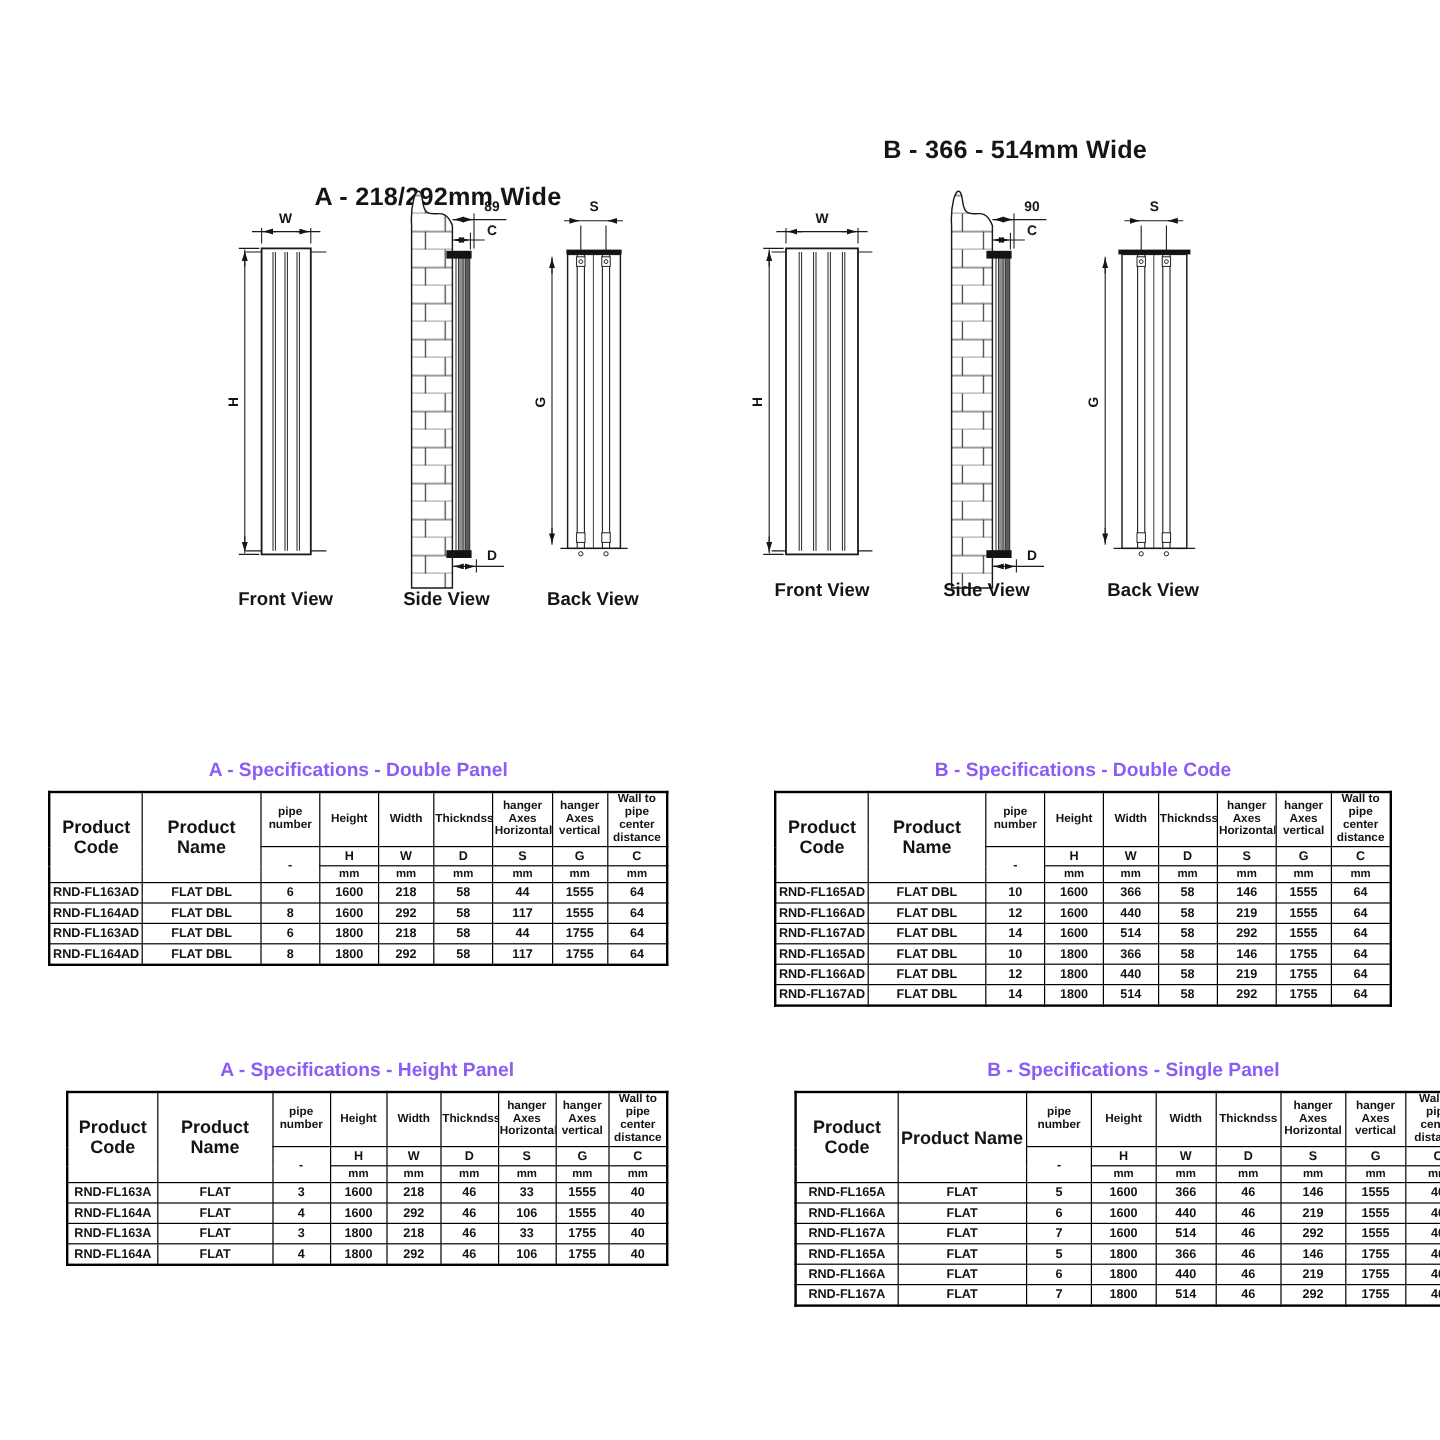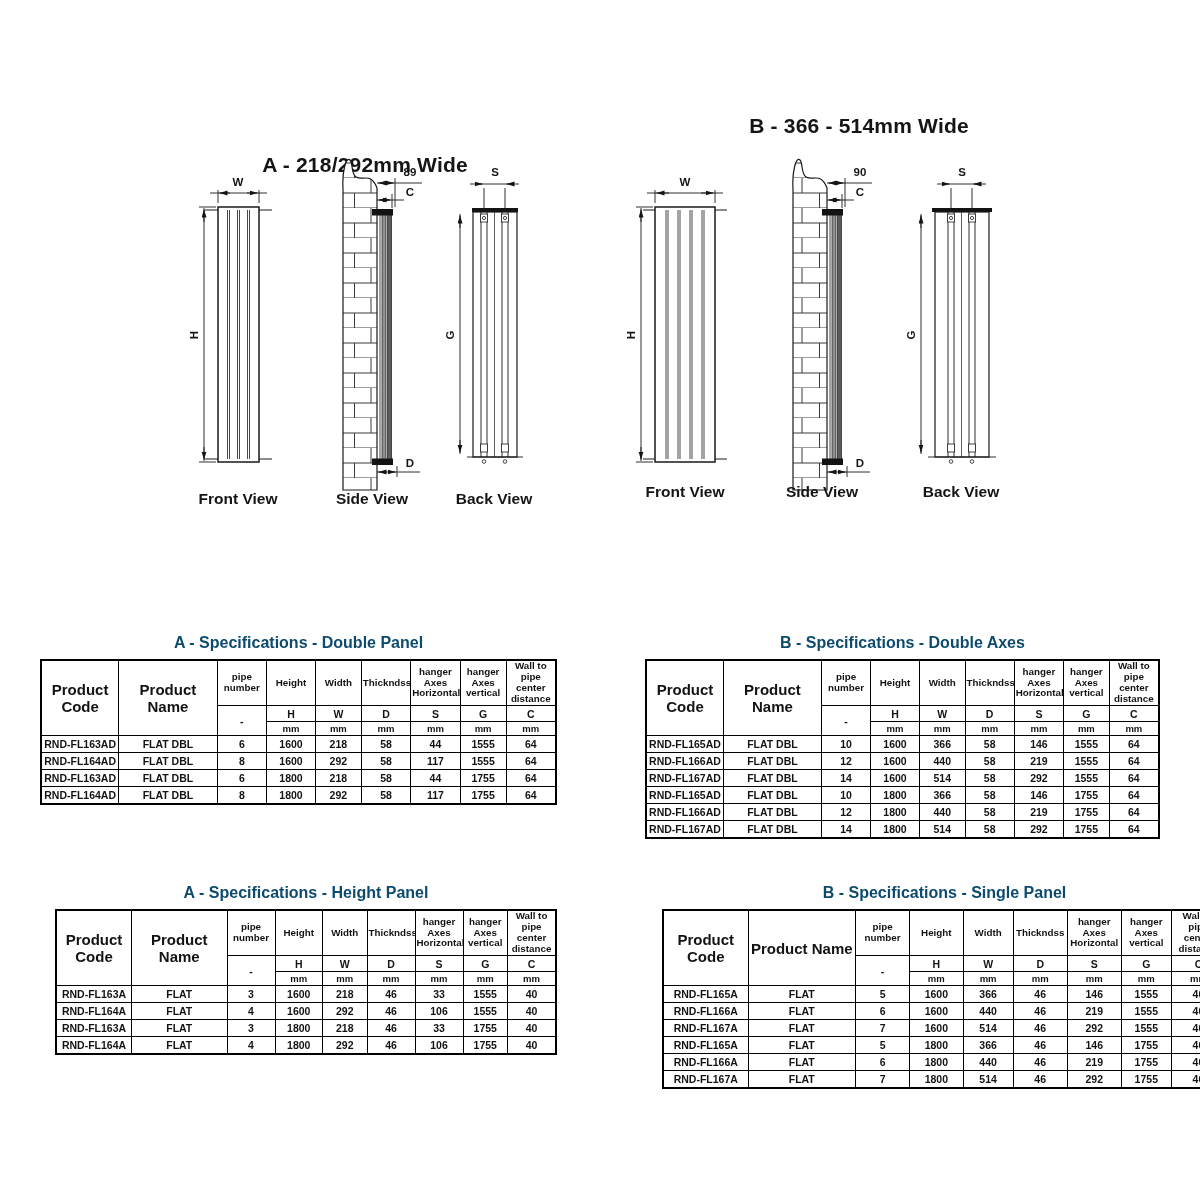--- a/index.html
+++ b/index.html
@@ -5,39 +5,39 @@
   html,body{margin:0;padding:0;background:#fff;}
   .canvas{position:relative;width:1200px;height:1200px;background:#ffffff;
           font-family:"Liberation Sans",sans-serif;color:#111;overflow:hidden;}
   .dia-title{position:absolute;font-size:21px;font-weight:bold;text-align:center;
              letter-spacing:.2px;color:#151515;}
   .dia-svg{position:absolute;}
   svg text{fill:#151515;font-family:"Liberation Sans",sans-serif;font-weight:bold;}
   .dimtxt{font-size:11.5px;}
   .viewtxt{font-size:15.5px;}
   .tblwrap{position:absolute;}
-  .tbl-title{font-size:16px;font-weight:bold;text-align:center;margin:0 0 7px 0;color:#0c4a6e;}
+  .tbl-title{font-size:16px;font-weight:bold;text-align:center;margin:0 0 7px 0;color:#8b5cf6;}
   table.spec{border-collapse:collapse;table-layout:fixed;width:100%;
              border:2px solid #000;color:#131313;}
   .spec th,.spec td{border:1px solid #000;font-weight:bold;text-align:center;
              vertical-align:middle;padding:0 1px;overflow:hidden;}
   .spec .th-id{font-size:15px;}
   .spec .th-top{font-size:9.8px;line-height:1.12;height:44px;}
   .spec .th-sym{font-size:10.5px;height:15px;}
   .spec .th-dash{font-size:10.5px;}
   .spec .th-unit{font-size:9.5px;height:13px;}
   .spec tbody td{font-size:10.5px;height:16px;}
 </style>
 </head>
 <body>
 
 <div class="canvas">
 
   <div class="dia-title" style="left:150px;top:114px;width:430px;margin-top:39px;">A - 218/292mm Wide</div>
-  <div class="dia-title" style="left:644px;top:114px;width:430px;">B - 366 - 514mm Wide</div>
+  <div class="dia-title" style="left:631px;top:114px;width:430px;">B - 366 - 514mm Wide</div>
 
   <svg class="dia-svg" style="left:150px;top:148px;" width="420" height="370" viewBox="0 0 420 370">
     <defs>
       <pattern id="brickA" width="34" height="30" patternUnits="userSpaceOnUse">
         <rect width="34" height="30" fill="#ffffff"></rect>
         <path d="M0 15H34 M0 30H34 M17 0V15 M0.5 15V30" stroke="#3a3a3a" stroke-width="1" fill="none"></path>
       </pattern>
       <marker id="arA" markerWidth="9" markerHeight="6" refX="8" refY="2.5" orient="auto" markerUnits="userSpaceOnUse">
         <path d="M0 0L8 2.5L0 5Z" fill="#151515"></path>
       </marker>
@@ -349,21 +349,21 @@
             <td>58</td>
             <td>117</td>
             <td>1755</td>
             <td>64</td>
           </tr>
         </tbody>
       </table>
   </div>
 
   <div class="tblwrap" style="left:645px;top:634px;width:515px;">
-    <div class="tbl-title">B - Specifications - Double Axes</div>
+    <div class="tbl-title">B - Specifications - Double Code</div>
     <table class="spec">
         <colgroup>
           <col style="width: 15.1%;">
           <col style="width: 19.1%;">
           <col style="width: 9.6%;">
           <col style="width: 9.5%;">
           <col style="width: 8.9%;">
           <col style="width: 9.6%;">
           <col style="width: 9.6%;">
           <col style="width: 8.9%;">

